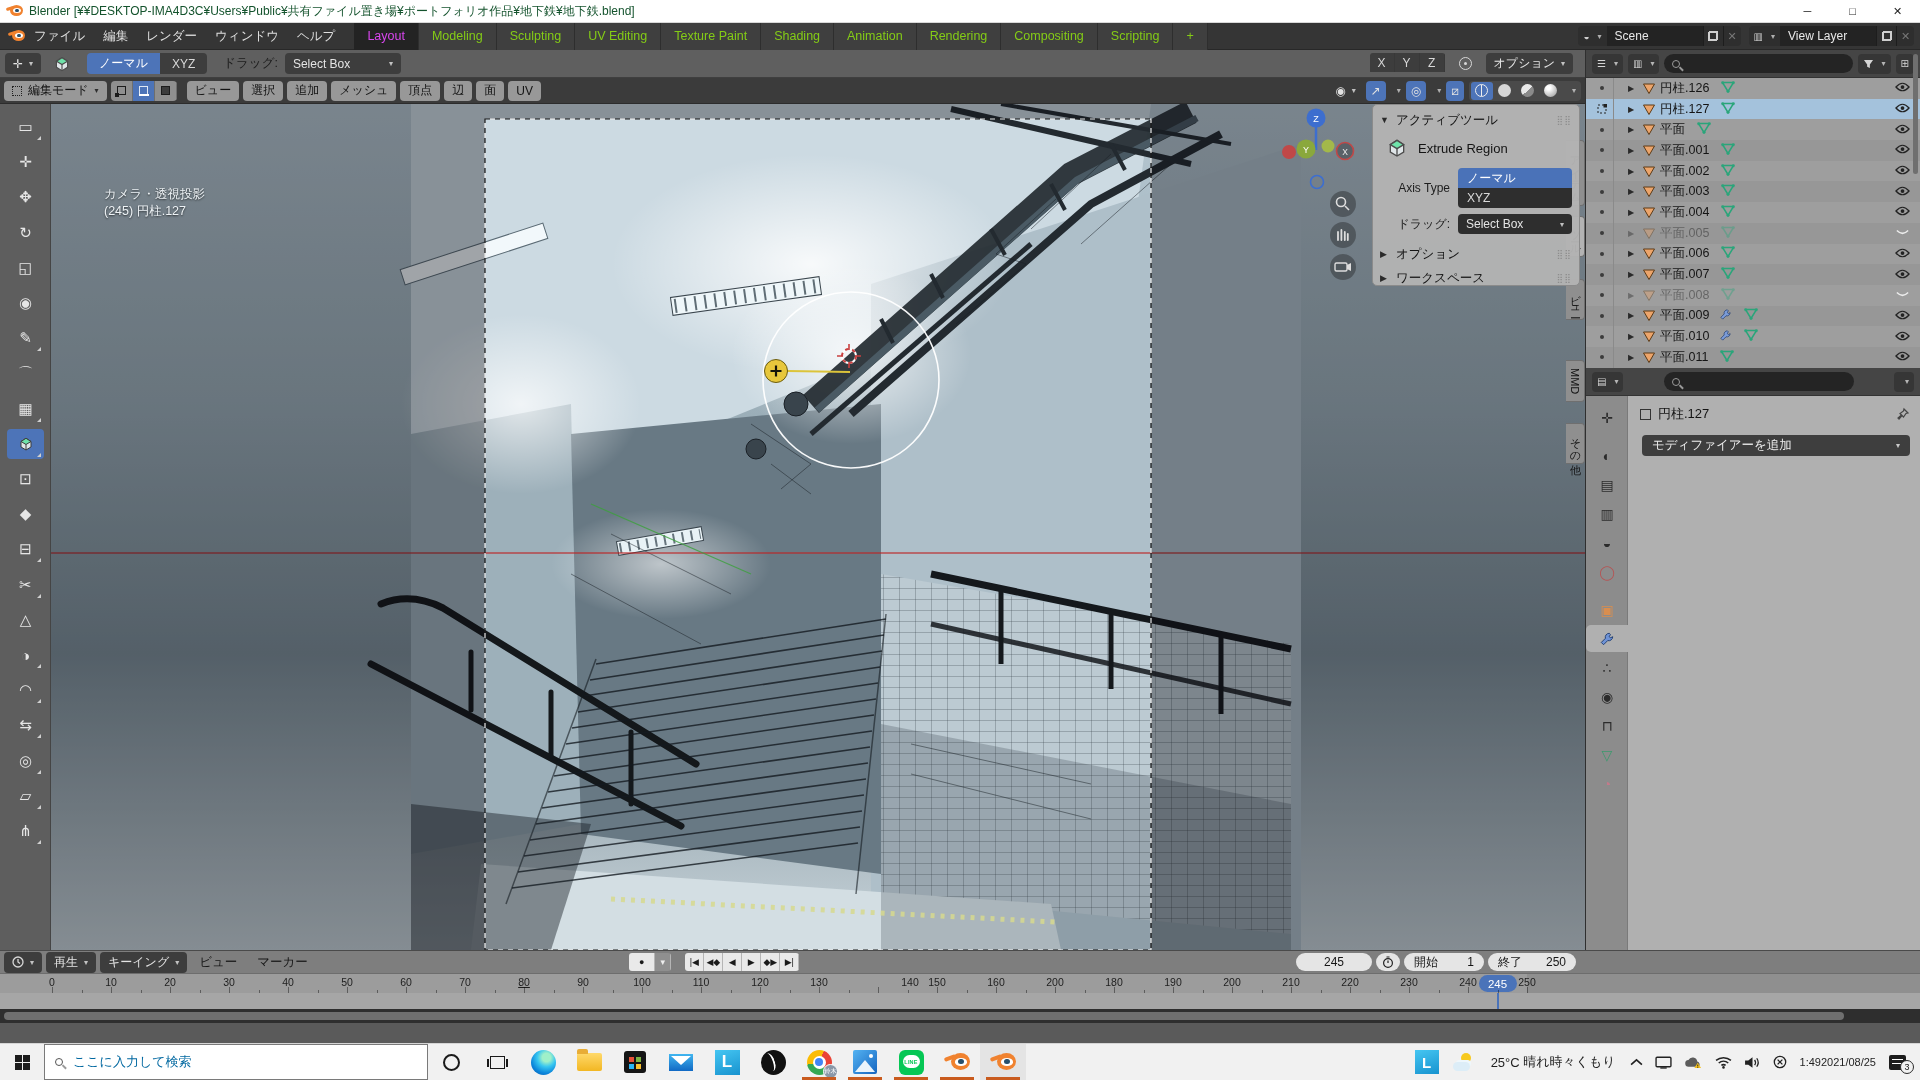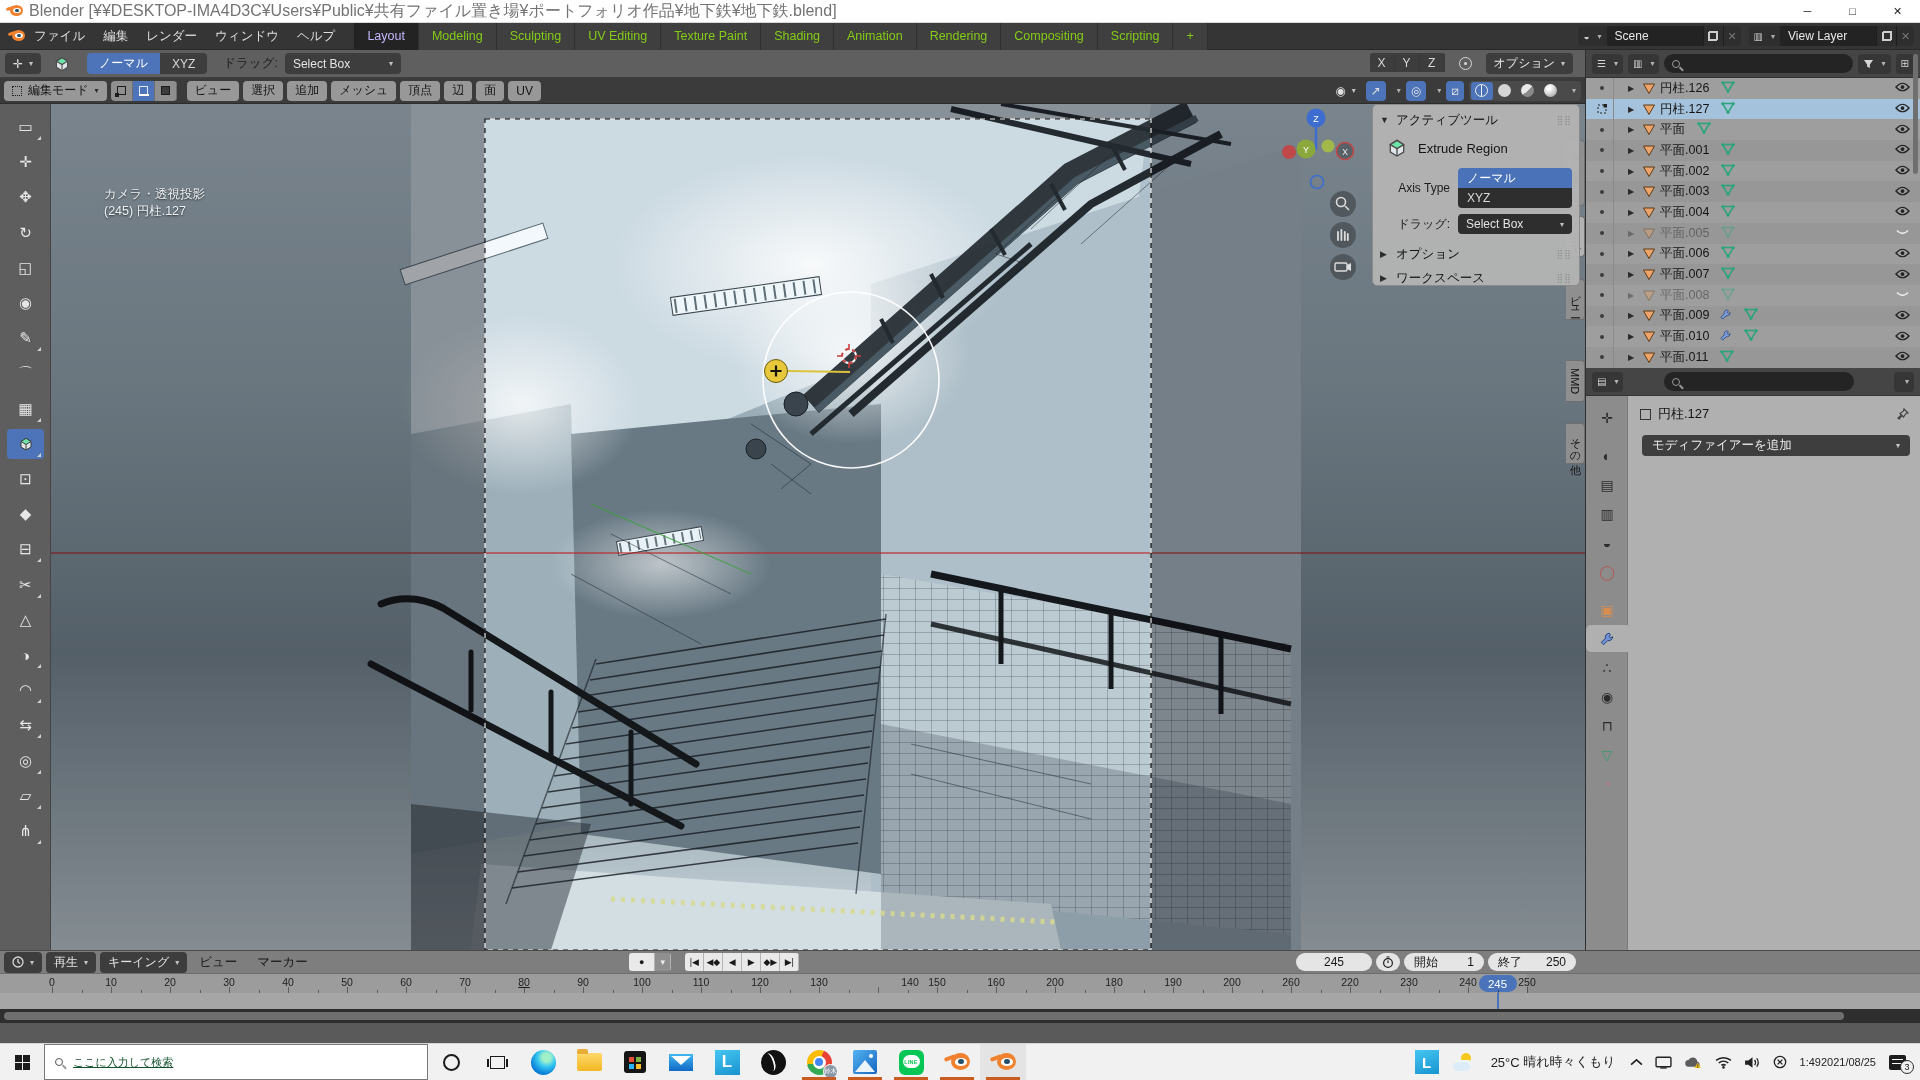--- a/index.html
+++ b/index.html
@@ -4,35 +4,35 @@
 <style>
   * { margin:0; padding:0; box-sizing:border-box; }
   html,body { width:1920px; height:1080px; overflow:hidden; }
   body { font-family:"Liberation Sans","DejaVu Sans",sans-serif; background:#888; }
   #app { position:relative; width:1920px; height:1080px; overflow:hidden; background:#5a5a5a; }
   .abs { position:absolute; }
   .row { display:flex; align-items:center; }
 
   
   #titlebar { left:0; top:0; width:1920px; height:23px; background:#ffffff; display:flex; align-items:center; border-bottom:1px solid #d8d8d8; }
-  #titlebar .title { font-size:16px; color:#737373; margin-left:6px; white-space:nowrap; }
+  #titlebar .title { font-size:12px; color:#14532d; margin-left:6px; white-space:nowrap; }
   .winbtns { margin-left:auto; display:flex; height:23px; }
   .winbtn { width:45px; height:23px; display:flex; align-items:center; justify-content:center; font-size:11px; color:#222; }
   .blogo { width:17px; height:14px; margin-left:6px; position:relative; flex:0 0 auto; }
   .blogo .body { position:absolute; right:0; top:1px; width:13px; height:11px; border-radius:50%; background:#f0822f; }
   .blogo .eye { position:absolute; right:2.5px; top:4px; width:8px; height:5px; border-radius:50%; background:#fff; }
   .blogo .pupil { position:absolute; right:4.5px; top:4.8px; width:3.6px; height:3.6px; border-radius:50%; background:#27506d; }
   .blogo .tail { position:absolute; left:0; top:3px; width:8px; height:3px; border-radius:2px; background:#f0822f; transform:rotate(-18deg); }
 
   
   #topbar { left:0; top:23px; width:1920px; height:27px; background:#353535; display:flex; align-items:center; border-bottom:1px solid #282828; }
   .menu-item { font-size:12.5px; color:#dedede; padding:0 9px; height:27px; display:flex; align-items:center; }
   #workspaces { display:flex; height:27px; margin-left:10px; }
   .ws-tab { font-size:12.5px; color:#84cc16; background:#3f3f3f; padding:0 13px; height:27px; display:flex; align-items:center; border-right:1px solid #2e2e2e; }
-  .ws-tab.active { background:#232323; color:#c4b5fd; }
+  .ws-tab.active { background:#232323; color:#d946ef; }
   .id-block { display:flex; height:20px; margin-left:8px; }
   .id-icon { background:#2e2e2e; color:#cfcfcf; border-radius:4px 0 0 4px; font-size:10px; padding:0 5px; display:flex; align-items:center; gap:2px; }
   .id-field { background:#232323; color:#e8e8e8; font-size:12px; padding:0 8px; display:flex; align-items:center; min-width:96px; }
   .id-btn { background:#2e2e2e; color:#bdbdbd; width:20px; display:flex; align-items:center; justify-content:center; border-left:1px solid #1d1d1d; }
   .id-x { background:#2e2e2e; color:#777; width:18px; display:flex; align-items:center; justify-content:center; border-radius:0 4px 4px 0; border-left:1px solid #1d1d1d; font-size:11px; }
   .dup { position:relative; width:10px; height:10px; }
   .dup::before, .dup::after { content:""; position:absolute; width:7px; height:7px; border:1px solid #cfcfcf; background:transparent; }
   .dup::before { left:0; bottom:0; } .dup::after { right:0; top:0; }
 
   
@@ -141,21 +141,21 @@
   #statusbar { left:0; top:1022px; width:1920px; height:21px; background:#a9a9a9; border-top:1px solid #7c7c7c; display:flex; align-items:center; }
   .mouse-hint { position:absolute; top:2px; }
   #version { position:absolute; right:10px; top:3px; font-size:12px; color:#2b2b2b; }
 
   
   #taskbar { left:0; top:1043px; width:1920px; height:37px; background:#f1f1f1; border-top:1px solid #d5d5d5; display:flex; align-items:stretch; }
   .tb-cell { width:46px; display:flex; align-items:center; justify-content:center; position:relative; flex:0 0 auto; }
   .tb-cell.running::after { content:""; position:absolute; left:6px; right:6px; bottom:0; height:3px; background:#c95b1e; }
   .tb-cell.activeapp { background:#e4e4e4; }
   #tb-search { width:384px; background:#fff; border:1px solid #7a7a7a; display:flex; align-items:center; gap:10px; padding:0 10px; flex:0 0 auto; }
-  #tb-search span { font-size:11px; color:#14532d;text-decoration:underline; }
+  #tb-search span { font-size:13px; color:#0369a1; }
   .winlogo { width:15px; height:15px; display:grid; grid-template-columns:7px 7px; grid-template-rows:7px 7px; gap:1px; }
   .winlogo i { background:#1c1c1c; }
   .tray { margin-left:auto; display:flex; align-items:center; }
   .tray-cell { display:flex; align-items:center; justify-content:center; padding:0 7px; height:37px; }
   .clockblk { text-align:right; font-size:11px; color:#1f1f1f; line-height:13px; padding:0 6px; }
   .weathertxt { font-size:13px; color:#1f1f1f; white-space:nowrap; }
 
   
   .app-ic { width:26px; height:26px; position:relative; display:flex; align-items:center; justify-content:center; }
   .ic-edge { width:25px; height:25px; border-radius:50%; background:radial-gradient(circle at 62% 30%, #9ff0c9 0 18%, #36c5f0 40%, #0b84da 68%, #0a57a8 100%); }
@@ -1053,21 +1053,21 @@
         <div class="tick" style="left: 1084.5px; height: 3px;"></div>
         <div class="tick-num" style="left: 1114px;">180</div>
         <div class="tick" style="left: 1114px; height: 6px;"></div>
         <div class="tick" style="left: 1143.5px; height: 3px;"></div>
         <div class="tick-num" style="left: 1173px;">190</div>
         <div class="tick" style="left: 1173px; height: 6px;"></div>
         <div class="tick" style="left: 1202.5px; height: 3px;"></div>
         <div class="tick-num" style="left: 1232px;">200</div>
         <div class="tick" style="left: 1232px; height: 6px;"></div>
         <div class="tick" style="left: 1261.5px; height: 3px;"></div>
-        <div class="tick-num" style="left: 1291px;">260</div>
+        <div class="tick-num" style="left: 1291px;">210</div>
         <div class="tick" style="left: 1291px; height: 6px;"></div>
         <div class="tick" style="left: 1320.5px; height: 3px;"></div>
         <div class="tick-num" style="left: 1350px;">220</div>
         <div class="tick" style="left: 1350px; height: 6px;"></div>
         <div class="tick" style="left: 1379.5px; height: 3px;"></div>
         <div class="tick-num" style="left: 1409px;">230</div>
         <div class="tick" style="left: 1409px; height: 6px;"></div>
         <div class="tick" style="left: 1438.5px; height: 3px;"></div>
         <div class="tick-num" style="left: 1468px;">240</div>
         <div class="tick" style="left: 1468px; height: 6px;"></div>

